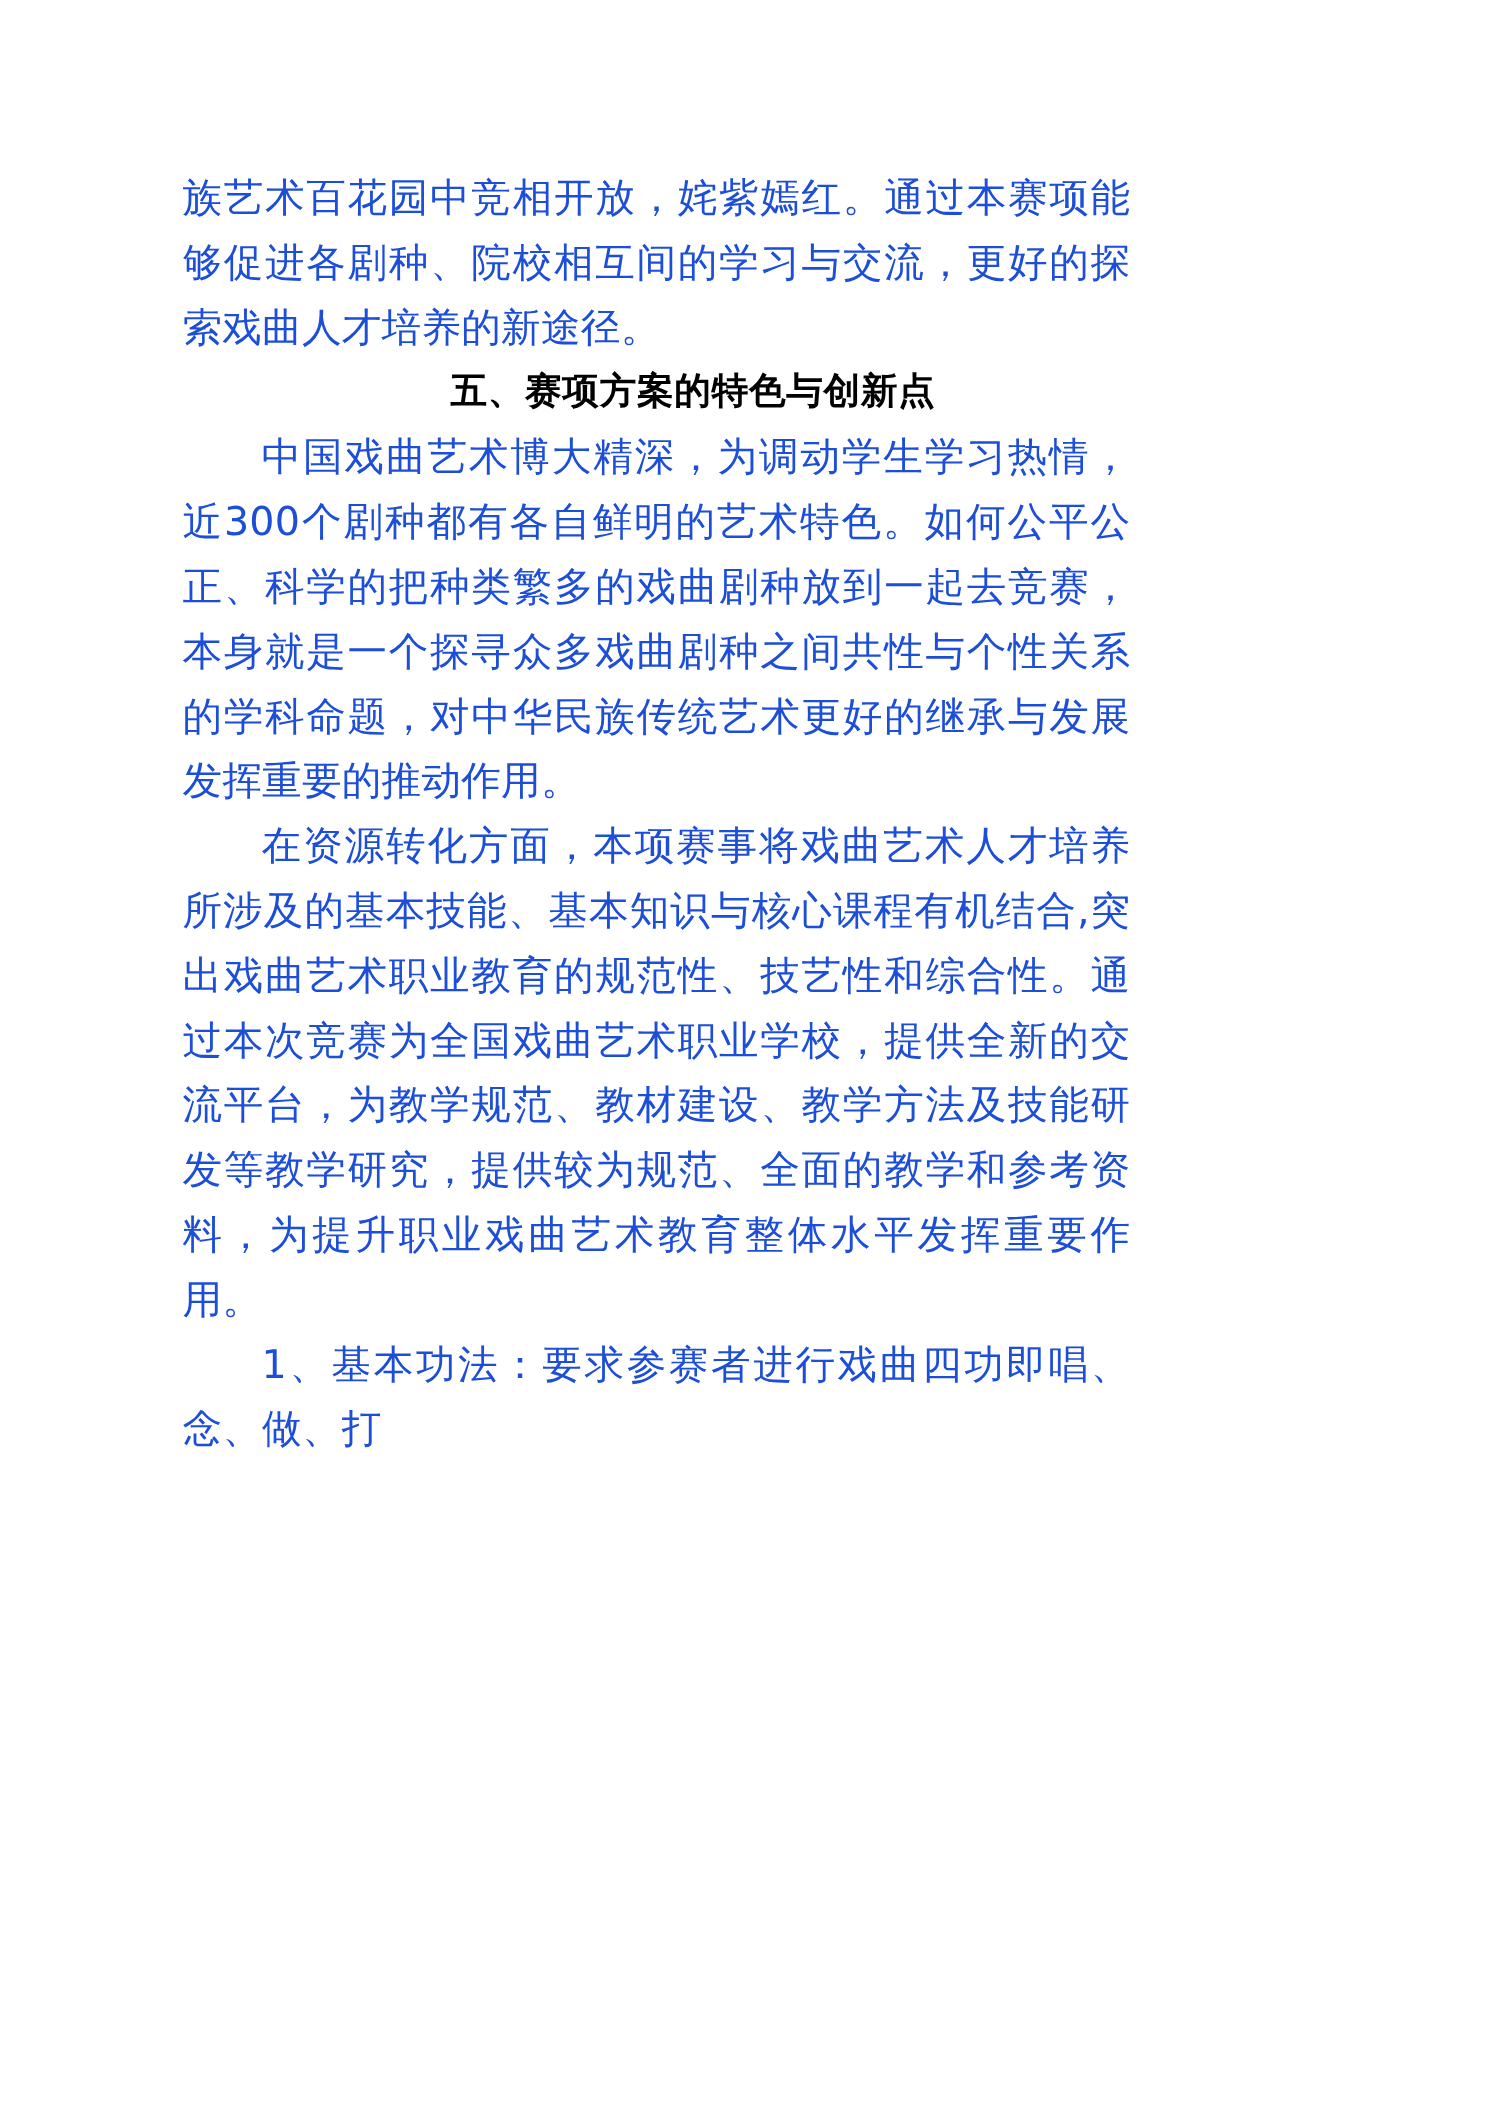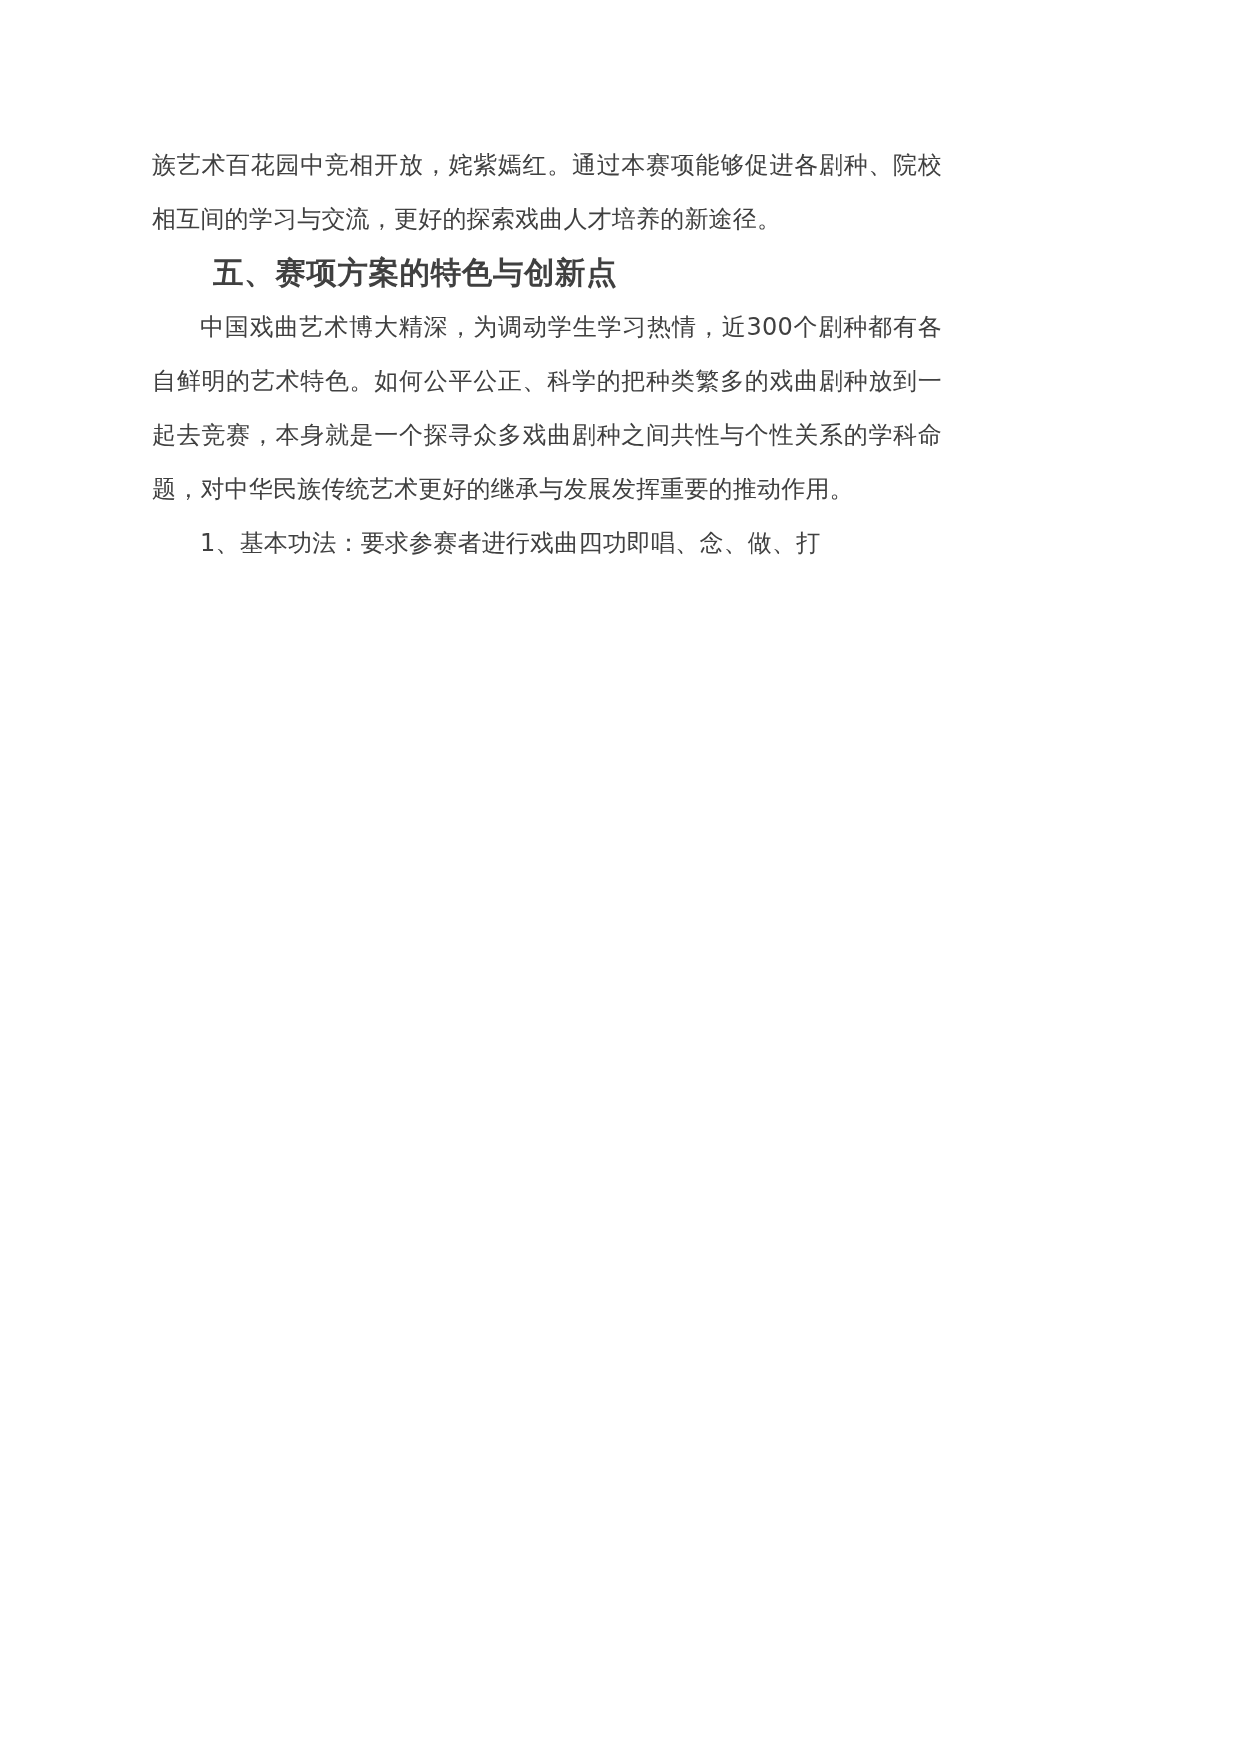--- a/index.html
+++ b/index.html
@@ -20,59 +20,60 @@
   }
   .content {
     position: absolute;
     left: 152px;
     top: 138px;
     width: 790px;
   }
   
   .para {
     margin: 0;
-    font-size: 24px;
+    font-size: 33px;
     line-height: 54px;
-    color: #404040;
+    color: #1d4ed8;
     text-align: justify;
     text-justify: inter-character;
     letter-spacing: 0.2px;
     font-weight: 400;
     -webkit-font-smoothing: antialiased;
   }
   .para.indent {
     text-indent: 2em;
   }
   .para.cont {
     text-indent: 0;
   }
   
   .heading {
     margin: 0;
     font-size: 30.5px;
     line-height: 54px;
-    color: #404040;
+    color: #000000;
     font-weight: 700;
     text-indent: 2em;
     letter-spacing: 0.6px;
-    text-align: left;
+    text-align: center;
   }
 </style>
 </head>
 <body>
 
 <div class="page">
   <div class="content">
 
     <p class="para cont">族艺术百花园中竞相开放，姹紫嫣红。通过本赛项能够促进各剧种、院校相互间的学习与交流，更好的探索戏曲人才培养的新途径。</p>
 
     <p class="heading">五、赛项方案的特色与创新点</p>
 
     <p class="para indent">中国戏曲艺术博大精深，为调动学生学习热情，近300个剧种都有各自鲜明的艺术特色。如何公平公正、科学的把种类繁多的戏曲剧种放到一起去竞赛，本身就是一个探寻众多戏曲剧种之间共性与个性关系的学科命题，对中华民族传统艺术更好的继承与发展发挥重要的推动作用。</p>
 
 
+    <p class="para indent">在资源转化方面，本项赛事将戏曲艺术人才培养所涉及的基本技能、基本知识与核心课程有机结合,突出戏曲艺术职业教育的规范性、技艺性和综合性。通过本次竞赛为全国戏曲艺术职业学校，提供全新的交流平台，为教学规范、教材建设、教学方法及技能研发等教学研究，提供较为规范、全面的教学和参考资料，为提升职业戏曲艺术教育整体水平发挥重要作用。</p>
 
 
 
     <p class="para indent">1、基本功法：要求参赛者进行戏曲四功即唱、念、做、打</p>
 
   </div>
 </div>
 
 </body></html>

